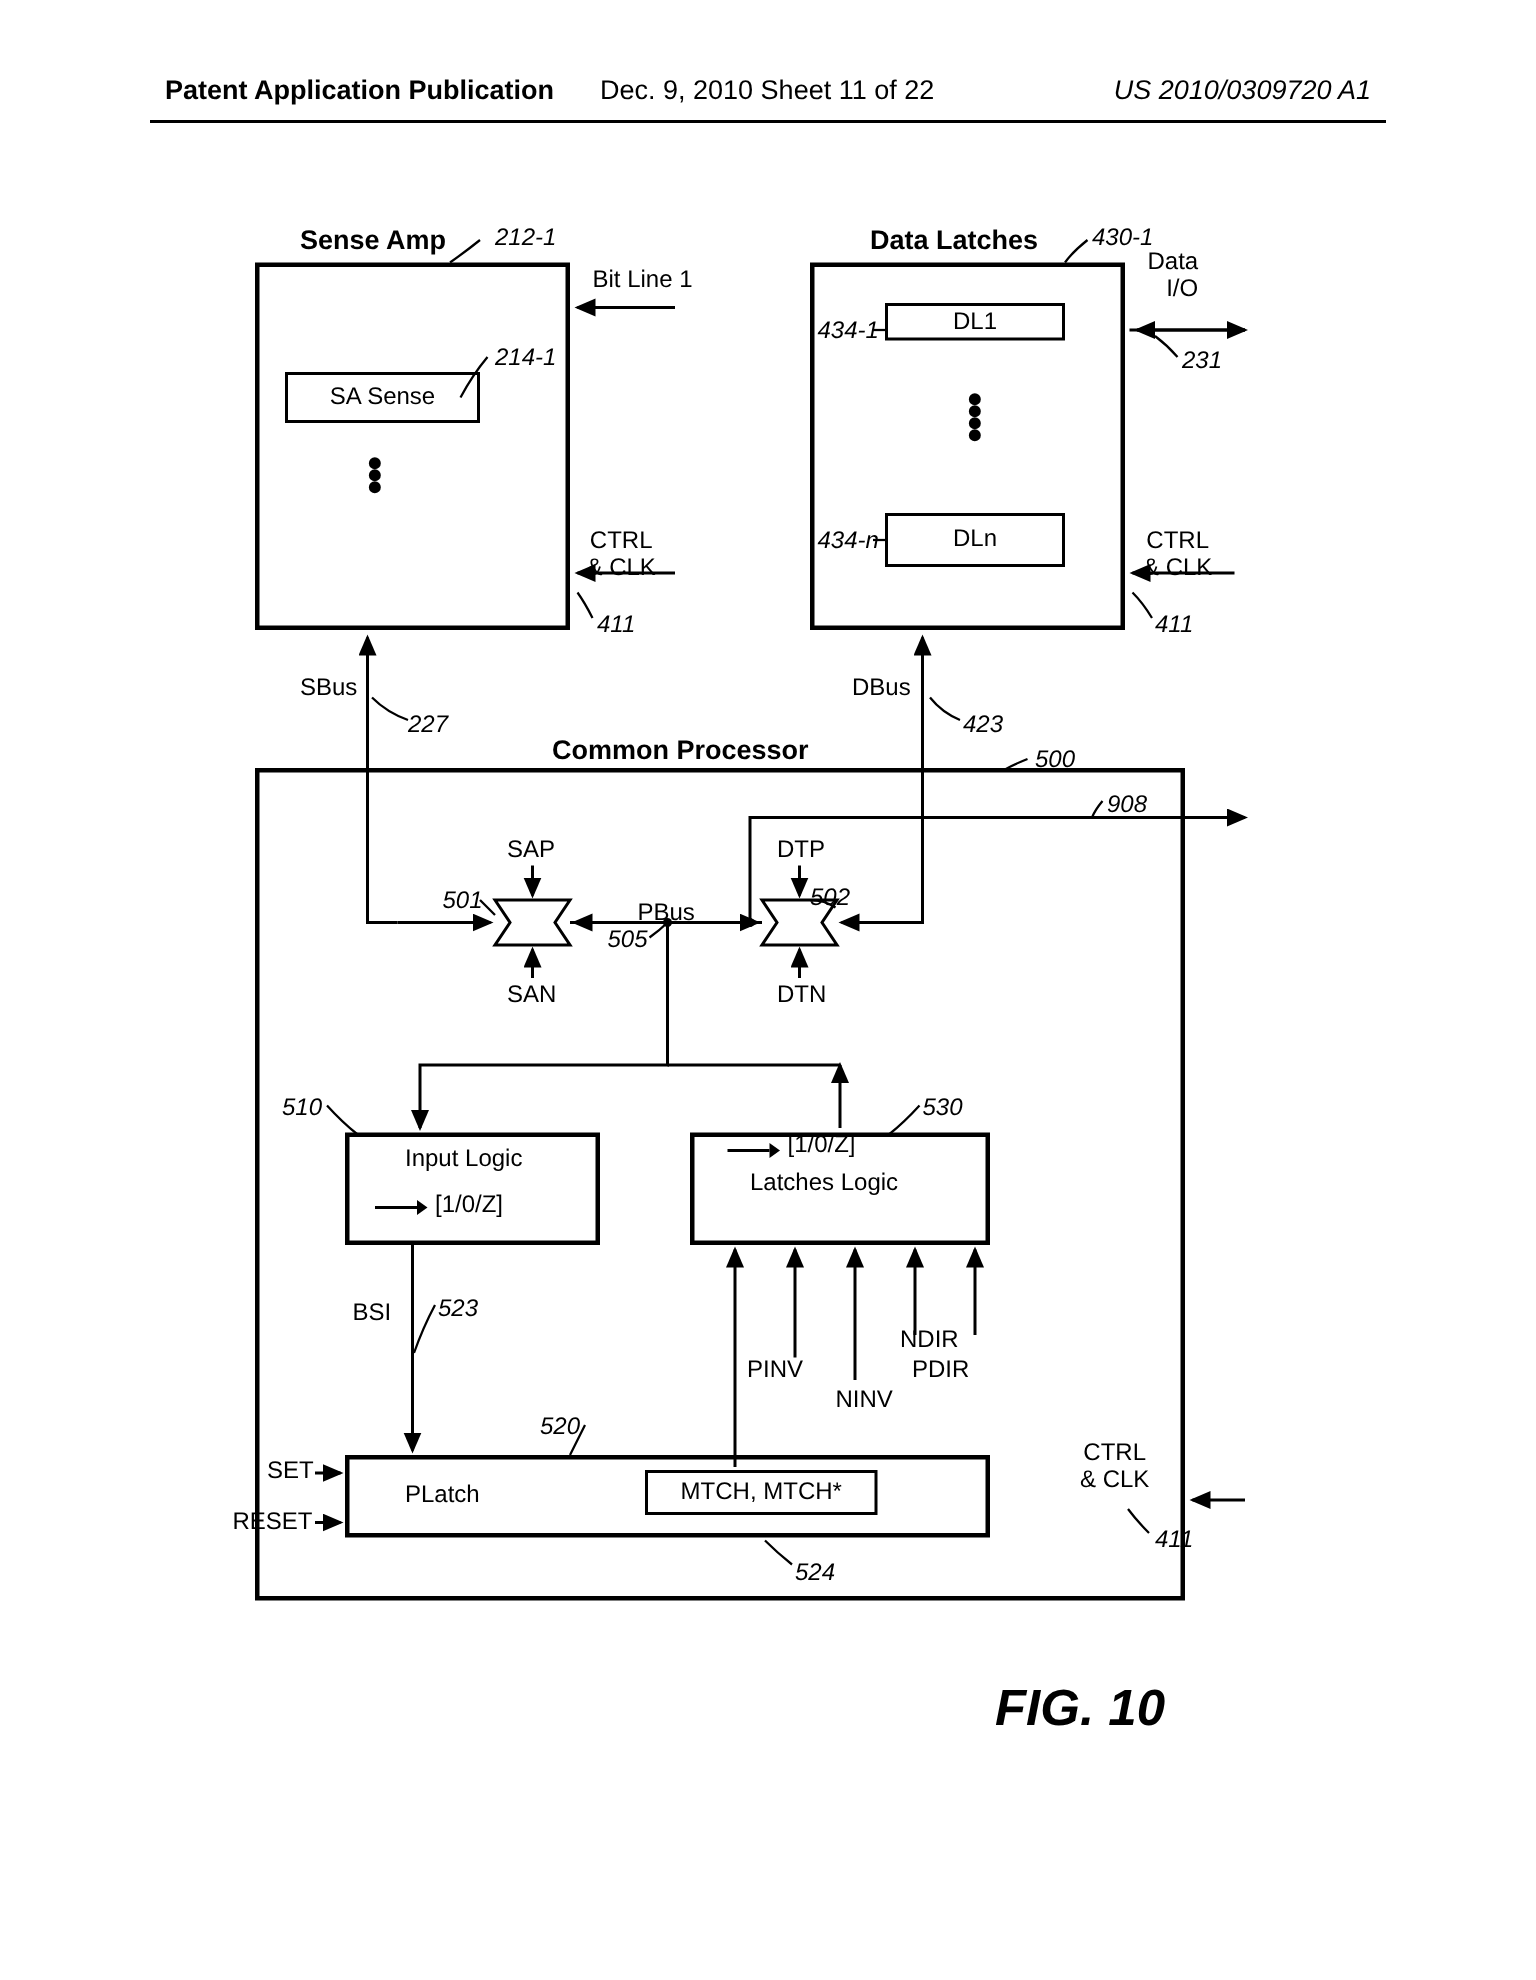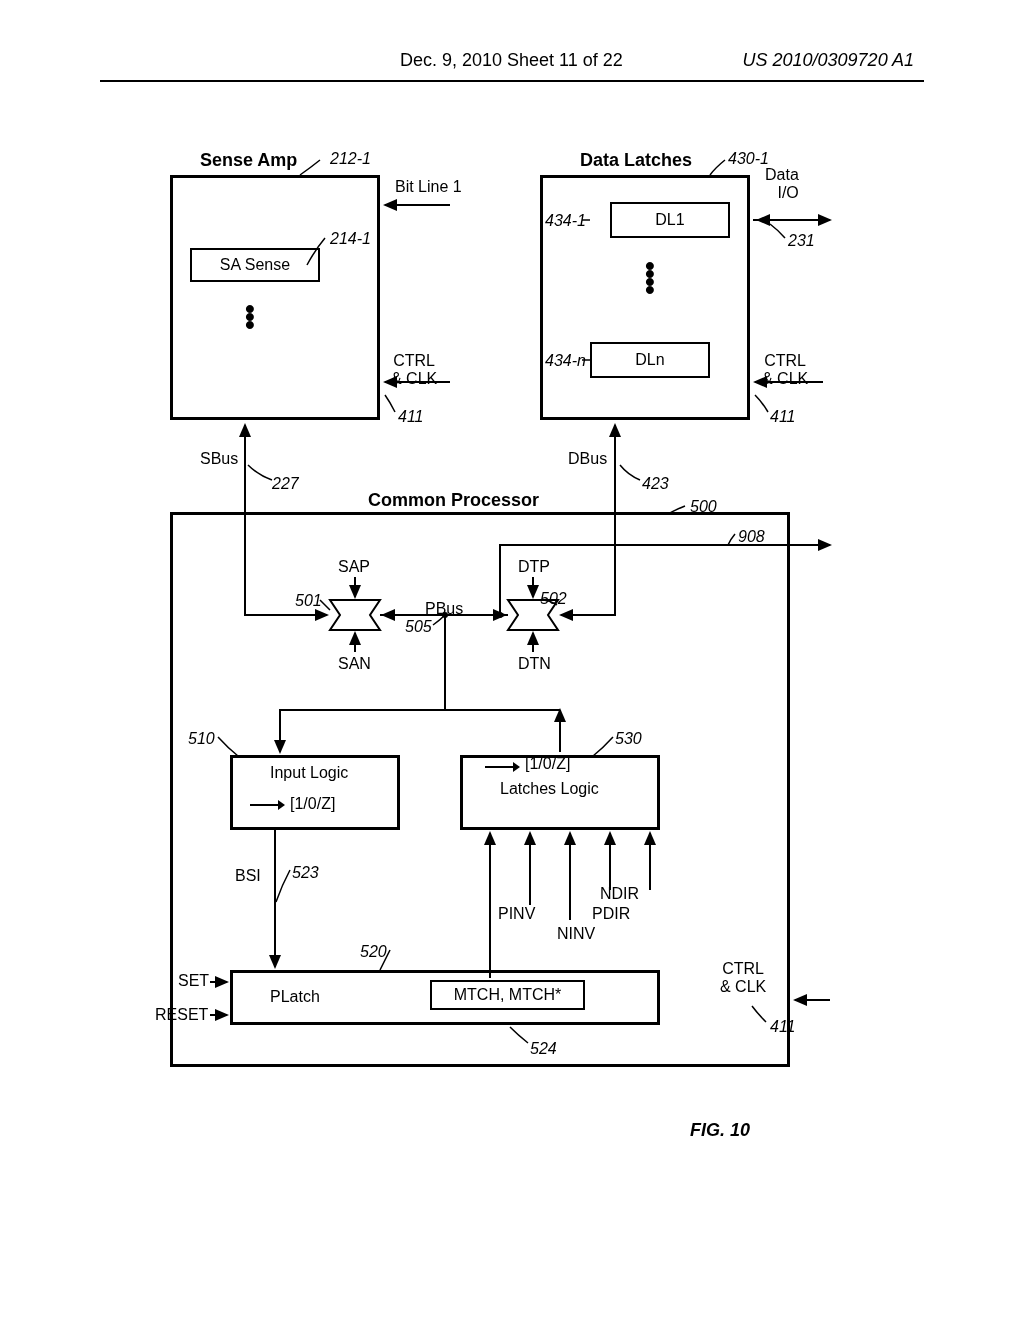--- a/index.html
+++ b/index.html
@@ -88,48 +88,49 @@
     line-height: 8px;
     text-align: center;
   }
   .fig-title {
     position: absolute;
     top: 1120px;
     left: 720px;
     transform: translateX(-50%);
     font-weight: bold;
     font-style: italic;
-    font-size: 18px;
+    font-size: 34px;
   }
   svg { position: absolute; top: 0; left: 0; overflow: visible; }
   .line { stroke: #000; stroke-width: 2; fill: none; }
   .thin { stroke-width: 1.5; }
 </style>
 </head>
 <body>
 
 <div class="page">
   <div class="header-line"></div>
+  <div class="header-left">Patent Application Publication</div>
   <div class="header-mid">Dec. 9, 2010   Sheet 11 of 22</div>
   <div class="header-right">US 2010/0309720 A1</div>
 
   <div class="diagram">
 
     <div class="label-bold" style="top:0;left:70px">Sense Amp</div>
     <div class="box" style="top:25px;left:40px;width:210px;height:245px"></div>
     <div class="small-box" style="top:98px;left:60px;width:130px;height:34px">SA Sense</div>
     <div class="dots" style="top:155px;left:115px">•<br>•<br>•</div>
     <div class="label" style="top:28px;left:265px">Bit Line 1</div>
     <div class="label" style="top:202px;left:261px;white-space:pre;text-align:center">CTRL
 &amp; CLK</div>
     <div class="label" style="top:300px;left:70px">SBus</div>
 
     <div class="label-bold" style="top:0;left:450px">Data Latches</div>
     <div class="box" style="top:25px;left:410px;width:210px;height:245px"></div>
-    <div class="small-box" style="top:52px;left:480px;width:120px;height:36px">DL1</div>
+    <div class="small-box" style="top:52px;left:460px;width:120px;height:25px">DL1</div>
     <div class="small-box" style="top:192px;left:460px;width:120px;height:36px">DLn</div>
     <div class="dots" style="top:112px;left:515px">•<br>•<br>•<br>•</div>
     <div class="label" style="top:16px;left:635px;white-space:pre;text-align:right">Data
 I/O</div>
     <div class="label" style="top:202px;left:632px;white-space:pre;text-align:center">CTRL
 &amp; CLK</div>
     <div class="label" style="top:300px;left:438px">DBus</div>
 
     <div class="label-bold" style="top:340px;left:238px">Common Processor</div>
     <div class="box" style="top:362px;left:40px;width:620px;height:555px"></div>
@@ -167,21 +168,21 @@
     <div class="label" style="top:838px;left:140px">PLatch</div>
     <div class="small-box" style="top:830px;left:300px;width:155px;height:30px">MTCH, MTCH*</div>
 
     <div class="label" style="top:717px;left:105px">BSI</div>
     <div class="label" style="top:822px;left:48px">SET</div>
     <div class="label" style="top:856px;left:25px">RESET</div>
 
     <div class="label" style="top:755px;left:368px">PINV</div>
     <div class="label" style="top:775px;left:427px">NINV</div>
     <div class="label" style="top:735px;left:470px">NDIR</div>
-    <div class="label" style="top:755px;left:462px">PDIR</div>
+    <div class="label" style="top:755px;left:478px">PDIR</div>
 
     <div class="label" style="top:810px;left:590px;white-space:pre;text-align:center">CTRL
 &amp; CLK</div>
 
     <div class="label label-it" style="top:0;left:200px">212-1</div>
     <div class="label label-it" style="top:80px;left:200px">214-1</div>
     <div class="label label-it" style="top:258px;left:268px">411</div>
     <div class="label label-it" style="top:325px;left:142px">227</div>
 
     <div class="label label-it" style="top:0;left:598px">430-1</div>

